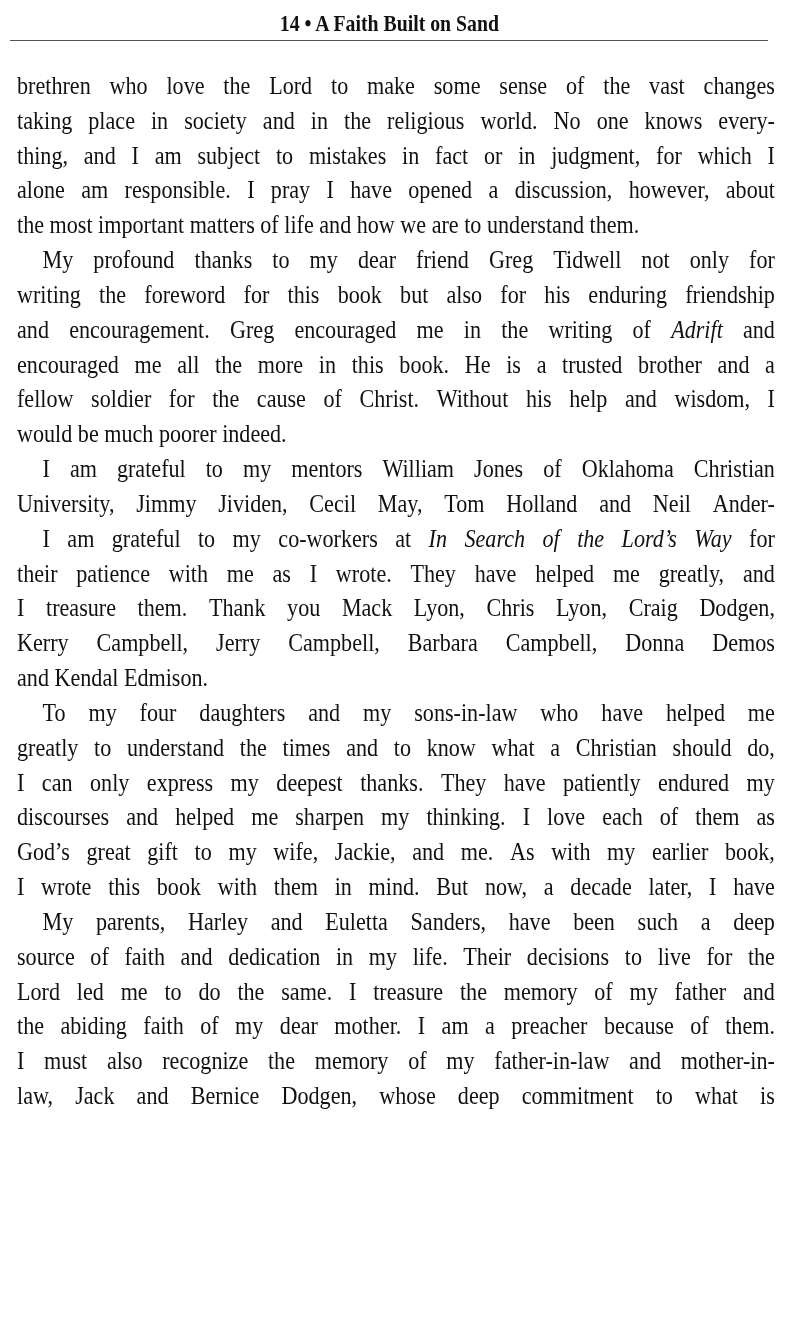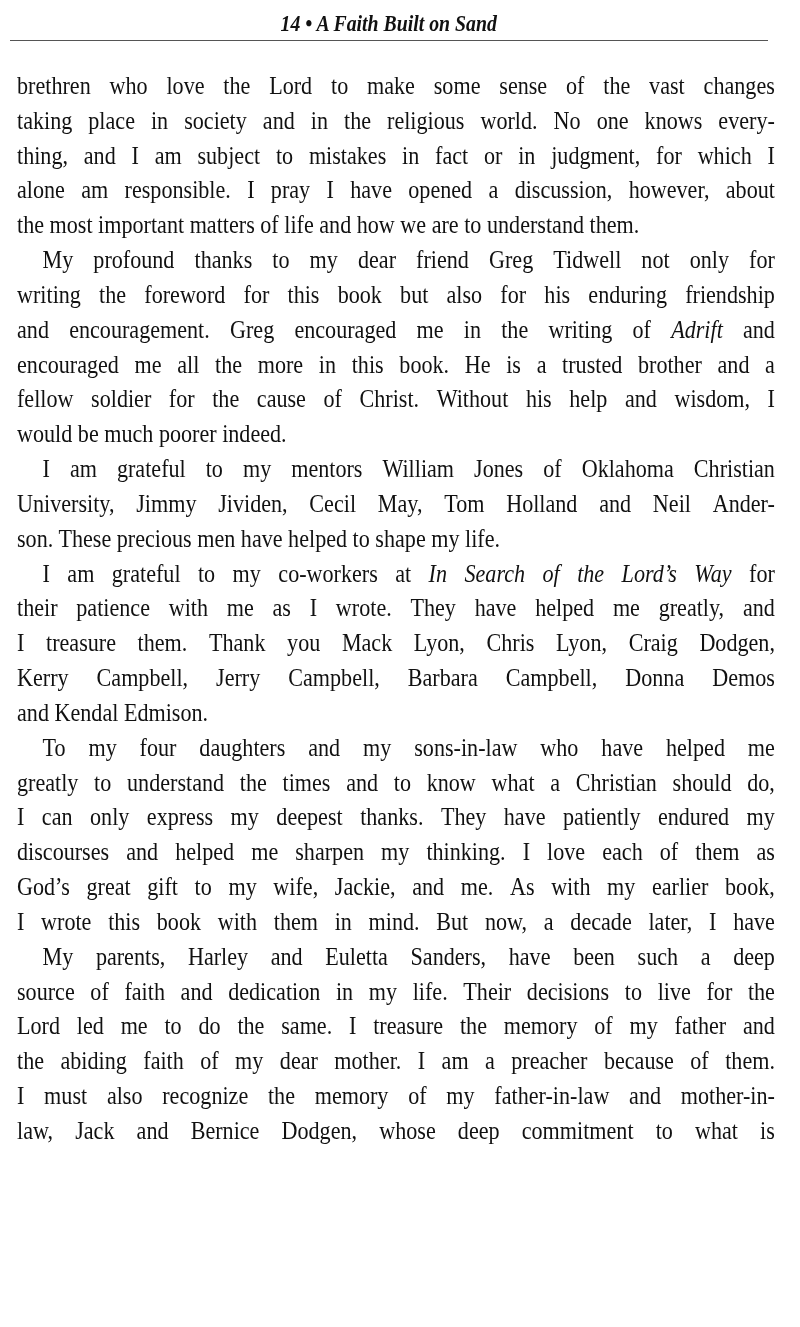--- a/index.html
+++ b/index.html
@@ -1,20 +1,20 @@
 <!DOCTYPE html>
 <html><head>
 <meta charset="utf-8">
 <style>
   html, body { margin:0; padding:0; background:#ffffff; }
   body { width:800px; height:1327px; position:relative; overflow:hidden; color:#111; }
   .header {
     position:absolute; left:10px; top:8px; width:758px; height:32px;
     text-align:center;
-    font-family:"Liberation Serif", serif; font-style:italic; font-weight:bold;
+    font-family:"Liberation Serif", serif; font-weight:bold;
     font-size:23px; line-height:32px;
   }
   .header-inner { display:inline-block; transform:scaleX(0.86); transform-origin:center; white-space:nowrap; }
   .rule { position:absolute; left:10px; top:40px; width:758px; height:1px; background:#555; }
   .body-text { position:absolute; left:17px; top:69px; width:758px; }
   .line {
     height:34.84px; line-height:34.84px; position:relative; width:758px;
   }
   .line-inner {
     position:absolute; left:0; top:0; width:891px;
@@ -239,23 +239,20 @@
           <span>May,</span>
           <span>Tom</span>
           <span>Holland</span>
           <span>and</span>
           <span>Neil</span>
           <span>Ander-</span>
         </div>
       </div>
     </div>
     <div class="line">
-      <div class="line-inner last" style="white-space: nowrap;"><span>son. </span><span>These </span><span>precious </span><span>men </span><span>have </span><span>helped </span><span>to </span><span>shape </span><span>my </span><span>life.</span></div>
-    </div>
-    <div class="line">
       <div class="line-inner indent">
         <div class="just">
           <span>I</span>
           <span>am</span>
           <span>grateful</span>
           <span>to</span>
           <span>my</span>
           <span>co-workers</span>
           <span>at</span>
           <i>In</i>

